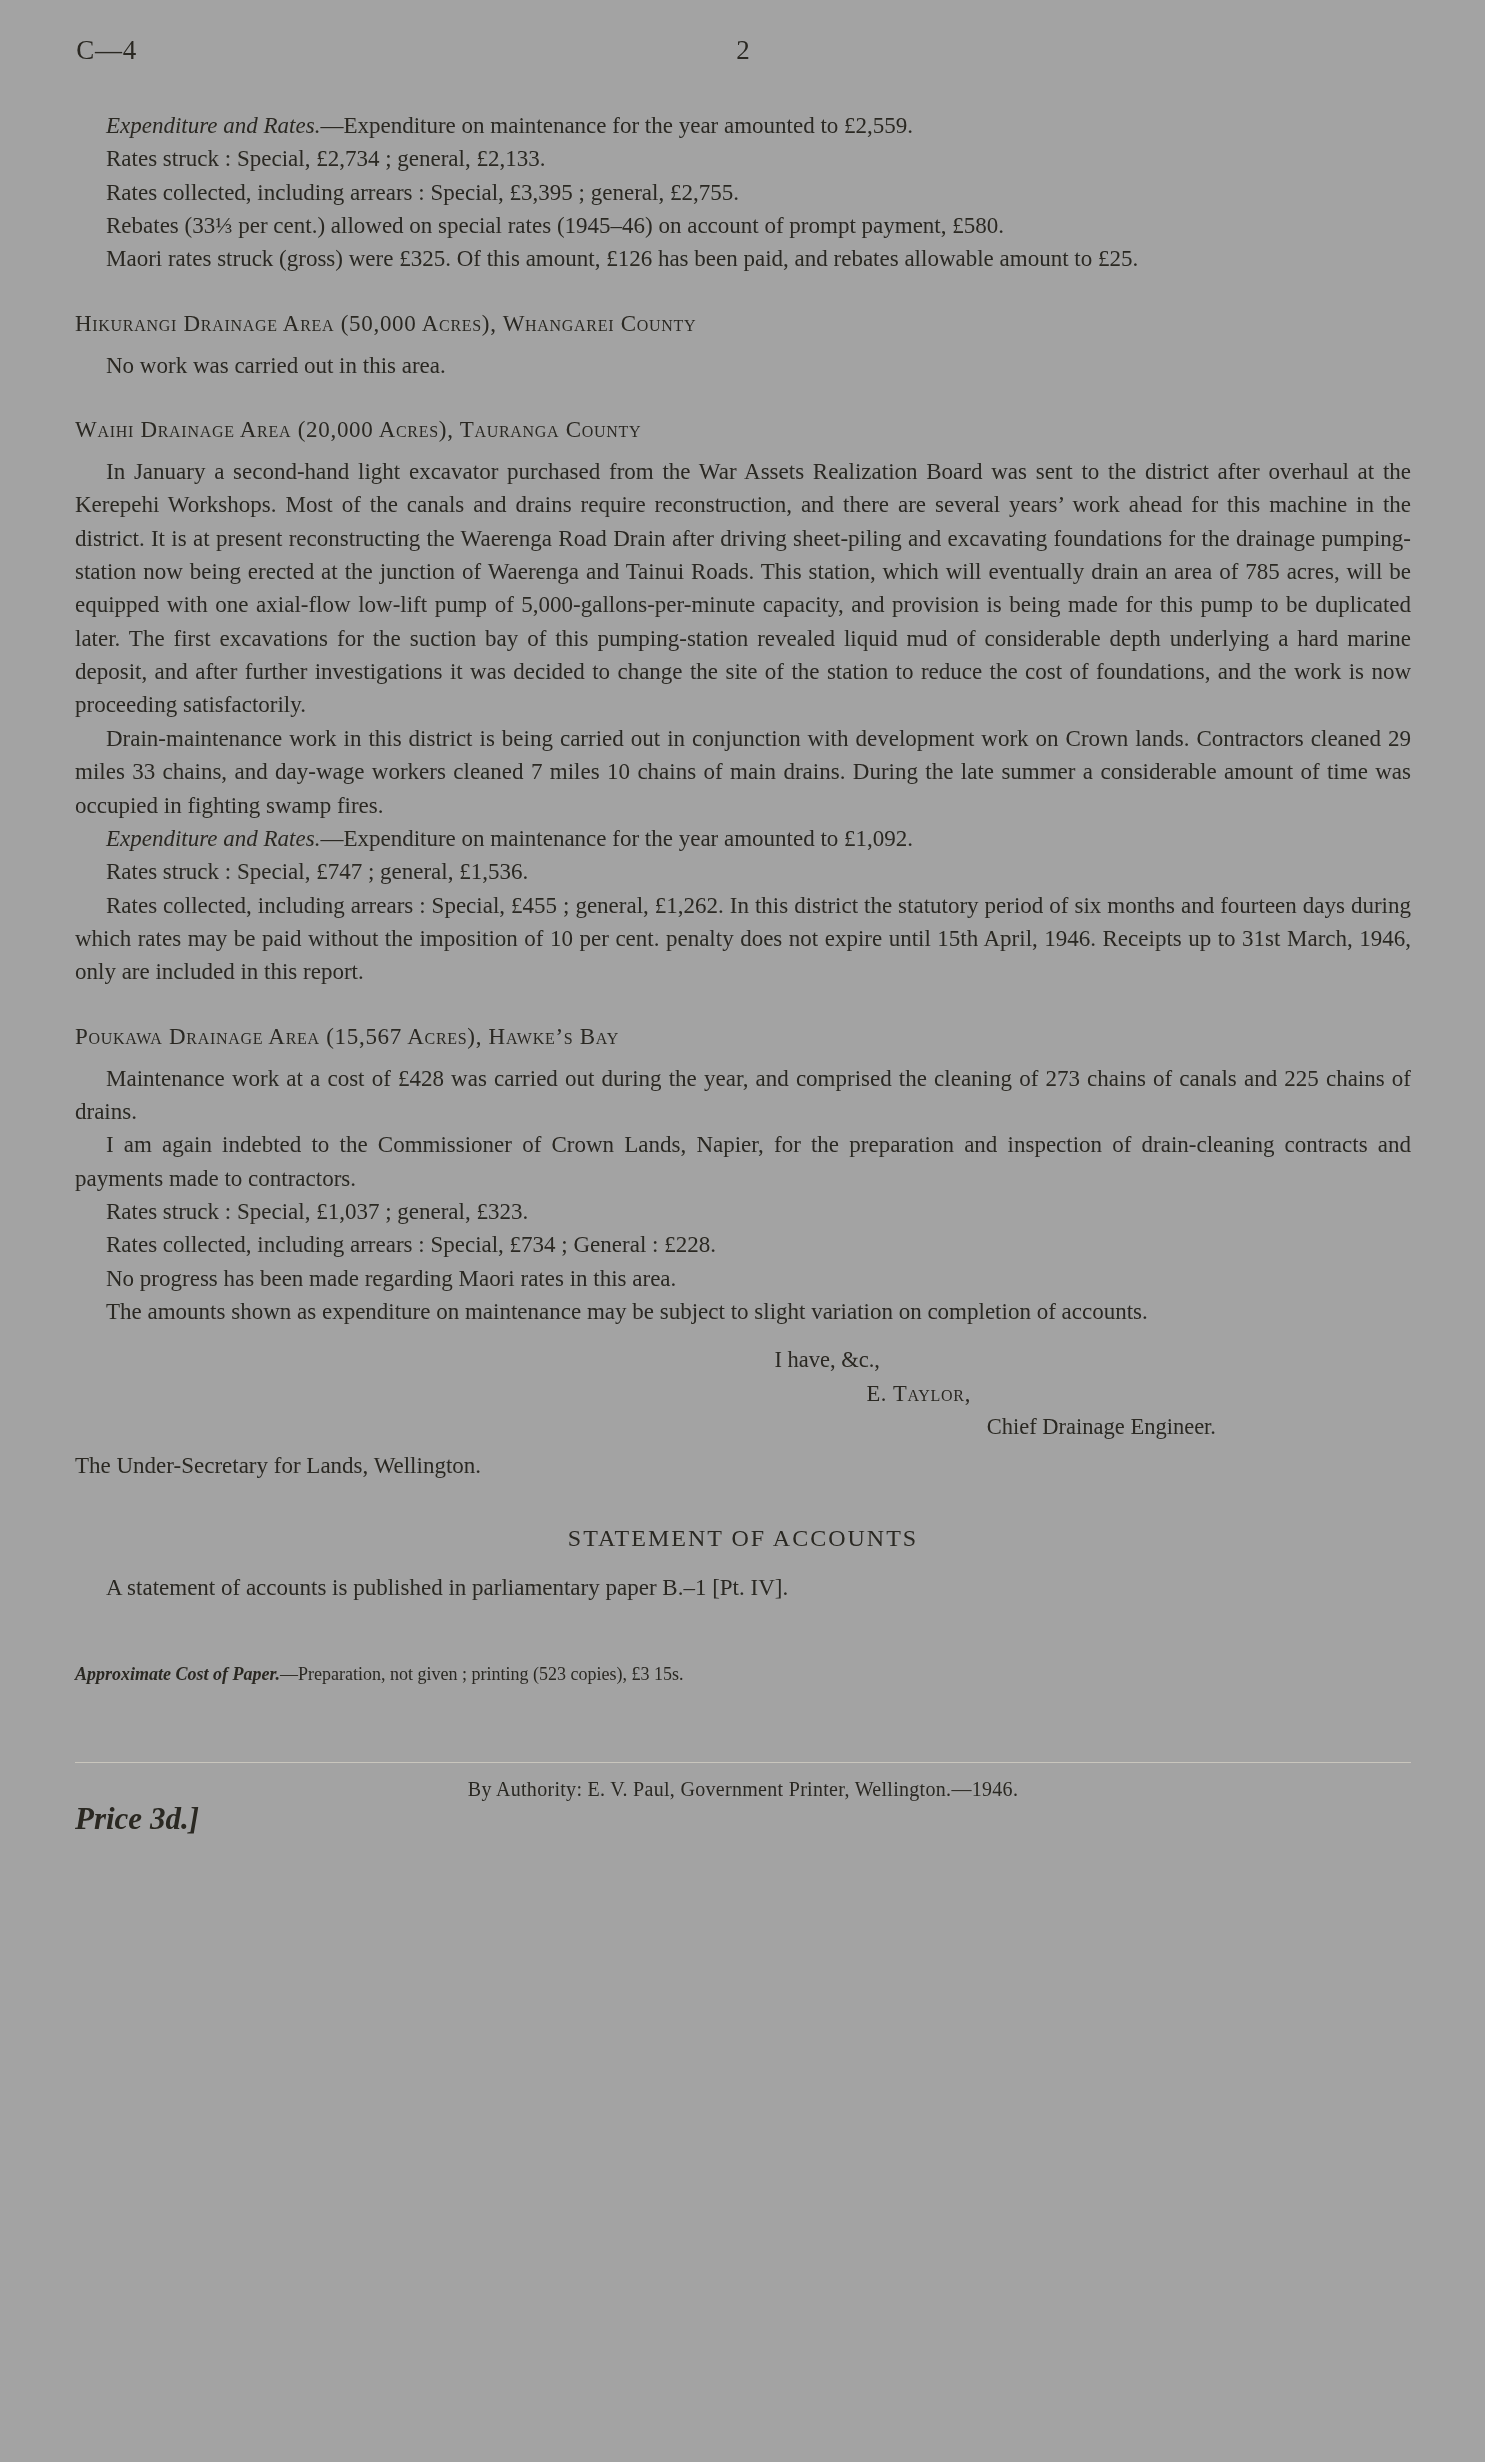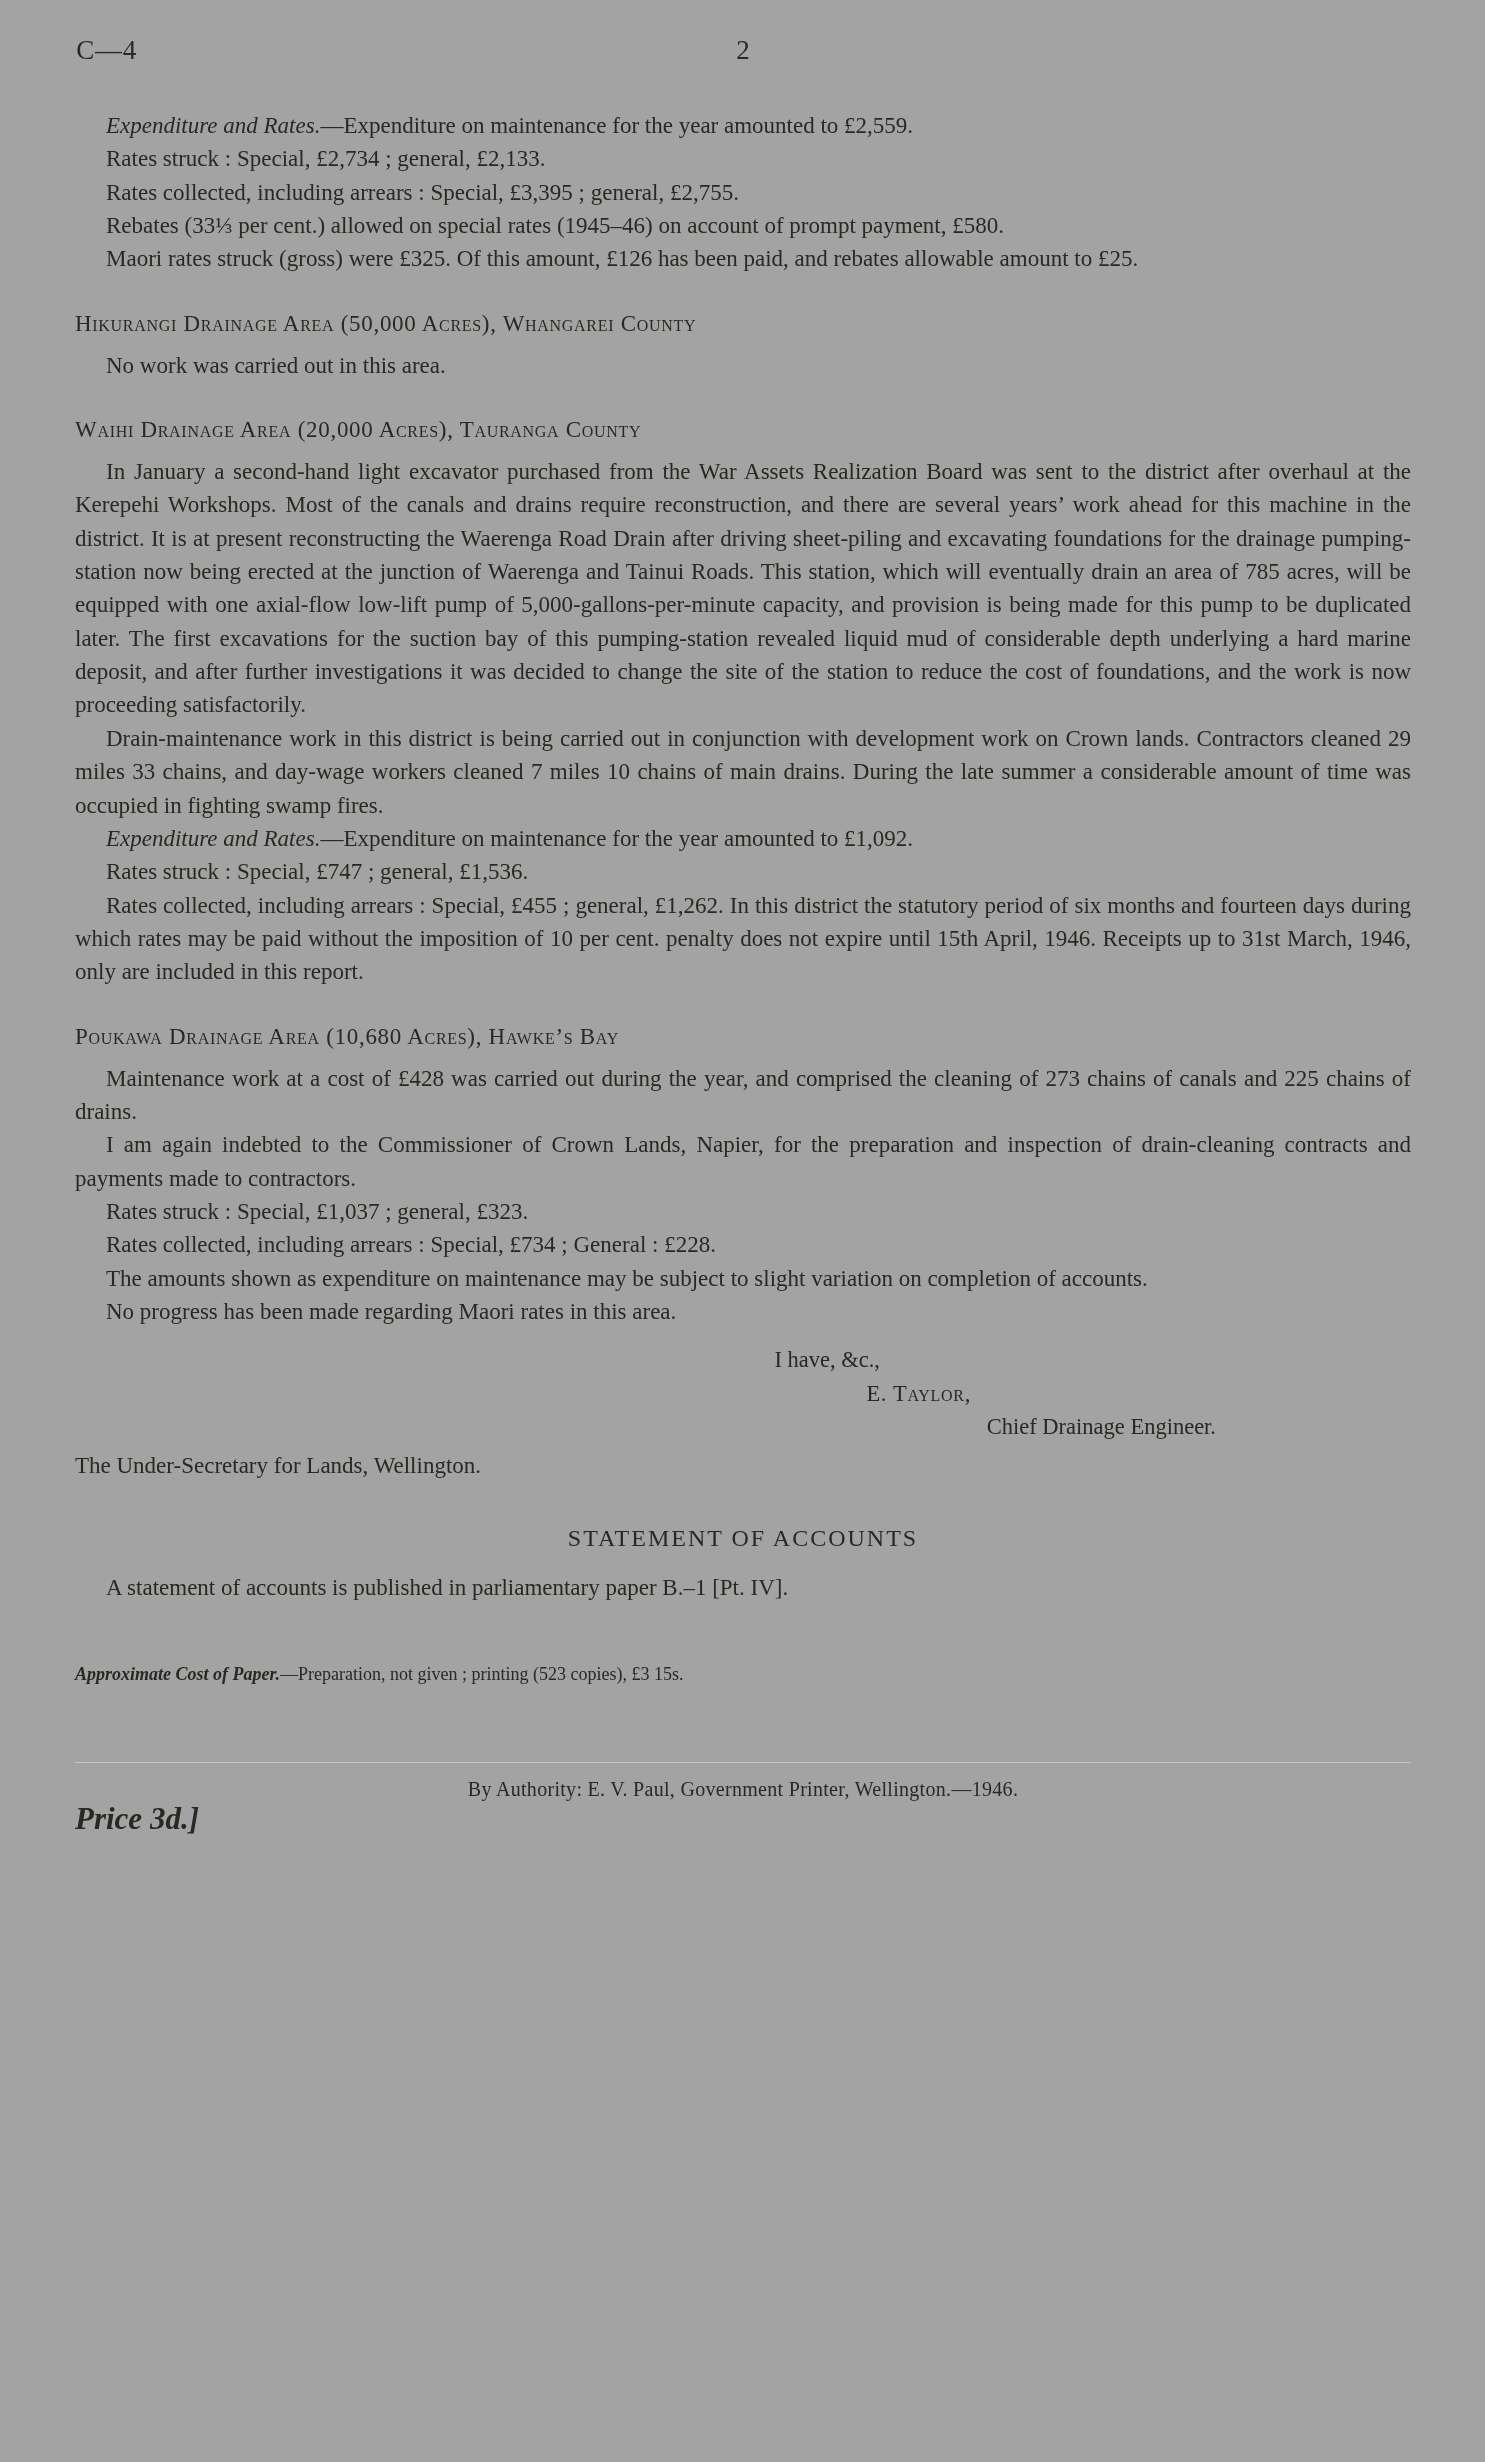--- a/index.html
+++ b/index.html
@@ -107,27 +107,27 @@
   <section>
     <h2 class="heading">Waihi Drainage Area (20,000 Acres), Tauranga County</h2>
     <p class="body">In January a second-hand light excavator purchased from the War Assets Realization Board was sent to the district after overhaul at the Kerepehi Workshops.  Most of the canals and drains require reconstruction, and there are several years’ work ahead for this machine in the district.  It is at present reconstructing the Waerenga Road Drain after driving sheet-piling and excavating foundations for the drainage pumping-station now being erected at the junction of Waerenga and Tainui Roads.  This station, which will eventually drain an area of 785 acres, will be equipped with one axial-flow low-lift pump of 5,000-gallons-per-minute capacity, and provision is being made for this pump to be duplicated later.  The first excavations for the suction bay of this pumping-station revealed liquid mud of considerable depth underlying a hard marine deposit, and after further investigations it was decided to change the site of the station to reduce the cost of foundations, and the work is now proceeding satisfactorily.</p>
     <p class="body">Drain-maintenance work in this district is being carried out in conjunction with development work on Crown lands.  Contractors cleaned 29 miles 33 chains, and day-wage workers cleaned 7 miles 10 chains of main drains.  During the late summer a considerable amount of time was occupied in fighting swamp fires.</p>
     <p class="body"><span class="italic">Expenditure and Rates.</span><span>—Expenditure on maintenance for the year amounted to £1,092.</span></p>
     <p class="body">Rates struck :  Special, £747 ;  general, £1,536.</p>
     <p class="body">Rates collected, including arrears :  Special, £455 ;  general, £1,262.  In this district the statutory period of six months and fourteen days during which rates may be paid without the imposition of 10 per cent. penalty does not expire until 15th April, 1946.  Receipts up to 31st March, 1946, only are included in this report.</p>
   </section>
 
   <section>
-    <h2 class="heading">Poukawa Drainage Area (10,680 Acres), Hawke’s Bay</h2>
+    <h2 class="heading">Poukawa Drainage Area (15,567 Acres), Hawke’s Bay</h2>
     <p class="body">Maintenance work at a cost of £428 was carried out during the year, and comprised the cleaning of 273 chains of canals and 225 chains of drains.</p>
     <p class="body">I am again indebted to the Commissioner of Crown Lands, Napier, for the preparation and inspection of drain-cleaning contracts and payments made to contractors.</p>
     <p class="body">Rates struck :  Special, £1,037 ;  general, £323.</p>
     <p class="body">Rates collected, including arrears :  Special, £734 ;  General :  £228.</p>
+    <p class="body">No progress has been made regarding Maori rates in this area.</p>
     <p class="body">The amounts shown as expenditure on maintenance may be subject to slight variation on completion of accounts.</p>
-    <p class="body">No progress has been made regarding Maori rates in this area.</p>
   </section>
 
   <div class="signature">
     <p class="sig-line sig-1">I have, &amp;c.,</p>
     <p class="sig-line sig-2">E. Taylor,</p>
     <p class="sig-line sig-3">Chief Drainage Engineer.</p>
   </div>
   <p class="body no-indent">The Under-Secretary for Lands, Wellington.</p>
 
   <section>

